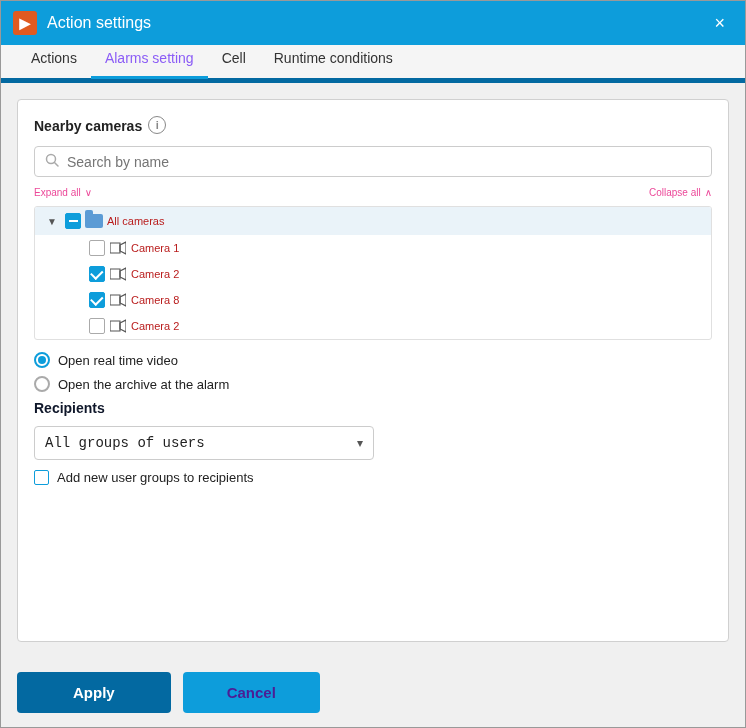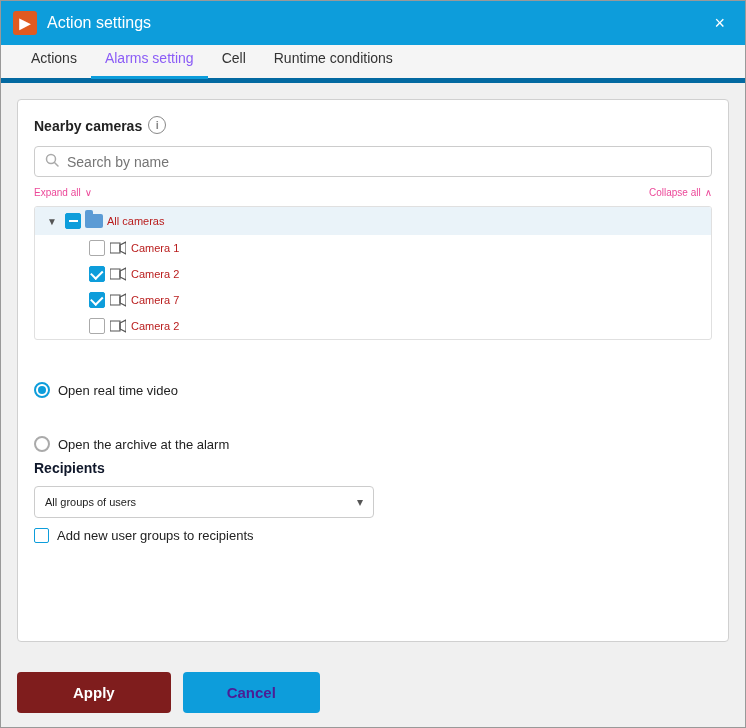--- a/index.html
+++ b/index.html
@@ -254,21 +254,20 @@
       margin: 12px 0 8px;
       display: flex;
       flex-direction: column;
       gap: 8px;
     }
     .radio-row {
       display: flex;
       align-items: center;
       gap: 8px;
       cursor: pointer;
-      margin-top: 30px;
     }
     .radio-btn {
       width: 16px;
       height: 16px;
       border: 2px solid #aaa;
       border-radius: 50%;
       display: flex;
       align-items: center;
       justify-content: center;
       flex-shrink: 0;
@@ -295,21 +294,21 @@
       align-items: center;
       justify-content: space-between;
       border: 1px solid #ccc;
       border-radius: 4px;
       padding: 8px 10px;
       cursor: pointer;
       background: white;
       margin-bottom: 10px;
       max-width: 340px;
     }
-    .dropdown-label { font-size: 11px; color: #222; }
+    .dropdown-label { font-size: 14px; color: #222; font-family: Liberation Mono, monospace; }
     .dropdown-arrow { color: #555; font-size: 12px; }
     .checkbox-row {
       display: flex;
       align-items: flex-start;
       gap: 8px;
       cursor: pointer;
     }
     .checkbox-sm {
       width: 15px;
       height: 15px;
@@ -323,21 +322,21 @@
     }
     .checkbox-label { font-size: 13px; color: #222; }
     .footer {
       display: flex;
       padding: 14px 16px;
       gap: 12px;
       background: #f0f0f0;
       flex-shrink: 0;
     }
     .btn-apply {
-      background: #7f1d1d;
+      background: #0369a1;
       color: white;
       border: none;
       border-radius: 4px;
       padding: 12px 56px;
       font-size: 15px;
       font-weight: 600;
       cursor: pointer;
       min-width: 130px;
     }
     .btn-cancel {
@@ -439,21 +438,21 @@
         <div class="tree-row">
           <div class="tree-indent"></div>
           <div class="tree-indent" style="width:14px;"></div>
           <div class="checkbox checked"></div>
           <div class="camera-icon">
             <svg viewBox="0 0 16 14" fill="none">
               <polygon points="0,2 10,2 10,12 0,12" fill="none" stroke="#555" stroke-width="1.2"></polygon>
               <polygon points="10,4 16,1 16,13 10,10" fill="none" stroke="#555" stroke-width="1.2"></polygon>
             </svg>
           </div>
-          <span class="tree-label">Camera 7</span>
+          <span class="tree-label">Camera 8</span>
         </div>
 
         <div class="tree-row">
           <div class="tree-indent"></div>
           <div class="tree-indent" style="width:14px;"></div>
           <div class="checkbox"></div>
           <div class="camera-icon">
             <svg viewBox="0 0 16 14" fill="none">
               <polygon points="0,2 10,2 10,12 0,12" fill="none" stroke="#555" stroke-width="1.2"></polygon>
               <polygon points="10,4 16,1 16,13 10,10" fill="none" stroke="#555" stroke-width="1.2"></polygon>

